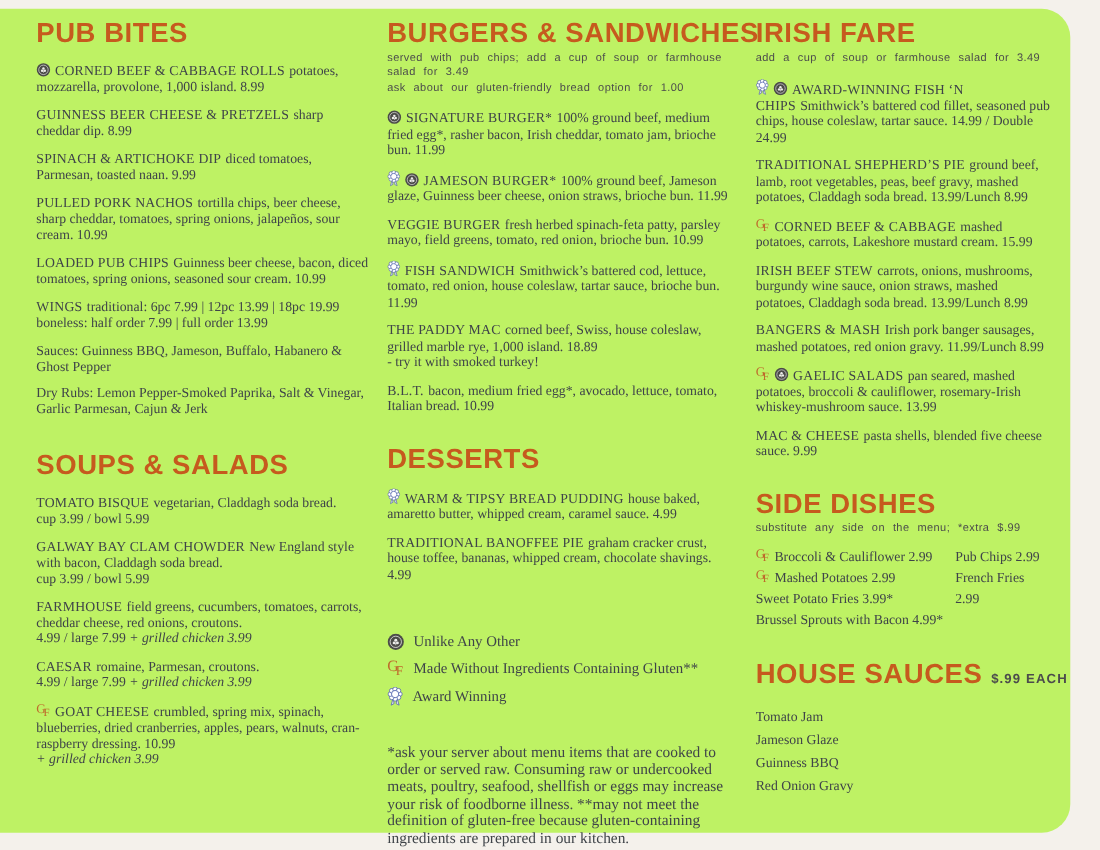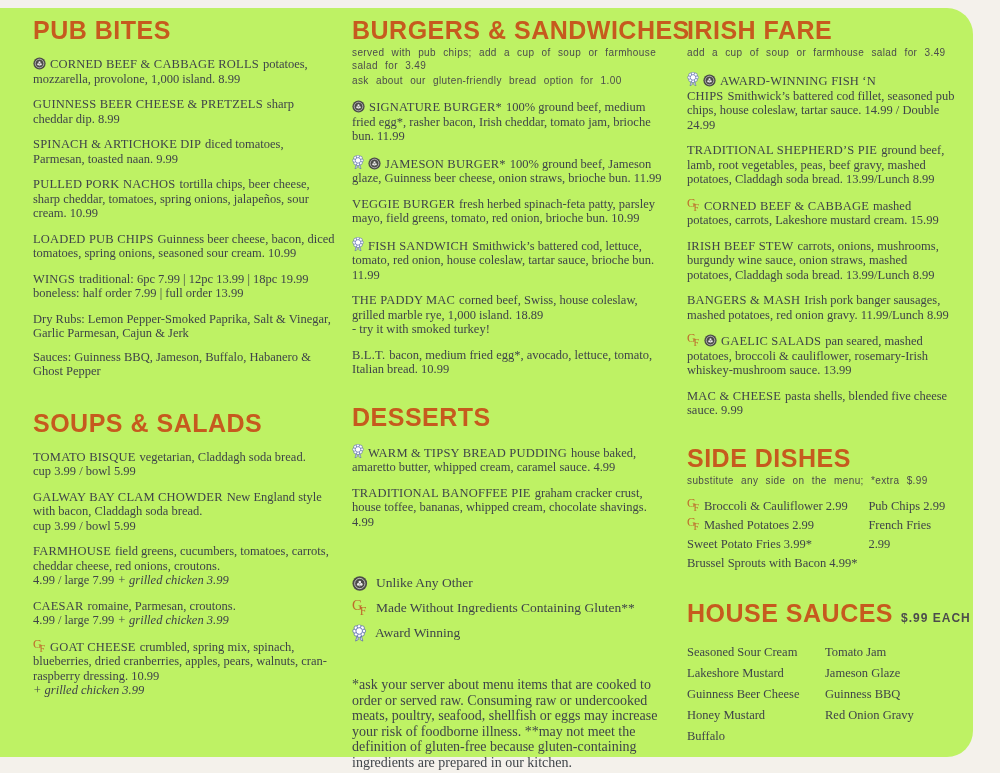--- a/index.html
+++ b/index.html
@@ -116,24 +116,24 @@
             <p class="head"><span class="nm">PULLED PORK NACHOS</span><span class="ds">tortilla chips, beer cheese, sharp cheddar, tomatoes, spring onions, jalapeños, sour cream. 10.99</span></p>
           </div>
           <div class="item">
             <p class="head"><span class="nm">LOADED PUB CHIPS</span><span class="ds">Guinness beer cheese, bacon, diced tomatoes, spring onions, seasoned sour cream. 10.99</span></p>
           </div>
           <div class="item">
             <p class="head"><span class="nm">WINGS</span><span class="ds">traditional: 6pc 7.99 | 12pc 13.99 | 18pc 19.99</span></p>
             <p class="ln"><span>boneless: half order 7.99 | full order 13.99</span></p>
           </div>
           <div class="item plain">
+            <p class="head"><span class="ds">Sauces: Guinness BBQ, Jameson, Buffalo, Habanero &amp; Ghost Pepper</span></p>
+          </div>
+          <div class="item plain">
             <p class="head"><span class="ds">Dry Rubs: Lemon Pepper-Smoked Paprika, Salt &amp; Vinegar, Garlic Parmesan, Cajun &amp; Jerk</span></p>
-          </div>
-          <div class="item plain">
-            <p class="head"><span class="ds">Sauces: Guinness BBQ, Jameson, Buffalo, Habanero &amp; Ghost Pepper</span></p>
           </div>
         </div>
       </section>
     <section class="gap-lg soups_salads">
         <h2>SOUPS &amp; SALADS</h2>
         <div class="items">
           <div class="item">
             <p class="head"><span class="nm">TOMATO BISQUE</span><span class="ds">vegetarian, Claddagh soda bread.</span></p>
             <p class="ln"><span>cup 3.99 / bowl 5.99</span></p>
           </div>
@@ -349,27 +349,20 @@
           <div class="minicol">
             <p class="mini" style="margin: 0px;"><span>Pub Chips 2.99</span></p>
             <p class="mini" style="margin: 0px;"><span>French Fries 2.99</span></p>
           </div>
         </div>
       </section>
     <section class="gap-md house_sauces">
         <h2>HOUSE SAUCES<span class="title-suffix">$.99 EACH</span></h2>
         <div class="minicols">
           <div class="minicol">
-            <p class="mini" style="margin: 0px;"><span>Seasoned Sour Cream</span></p>
-            <p class="mini" style="margin: 0px;"><span>Lakeshore Mustard</span></p>
-            <p class="mini" style="margin: 0px;"><span>Guinness Beer Cheese</span></p>
-            <p class="mini" style="margin: 0px;"><span>Honey Mustard</span></p>
-            <p class="mini" style="margin: 0px;"><span>Buffalo</span></p>
-          </div>
-          <div class="minicol">
             <p class="mini" style="margin: 0px;"><span>Tomato Jam</span></p>
             <p class="mini" style="margin: 0px;"><span>Jameson Glaze</span></p>
             <p class="mini" style="margin: 0px;"><span>Guinness BBQ</span></p>
             <p class="mini" style="margin: 0px;"><span>Red Onion Gravy</span></p>
           </div>
         </div>
       </section>
   </div>
 </div>
 

